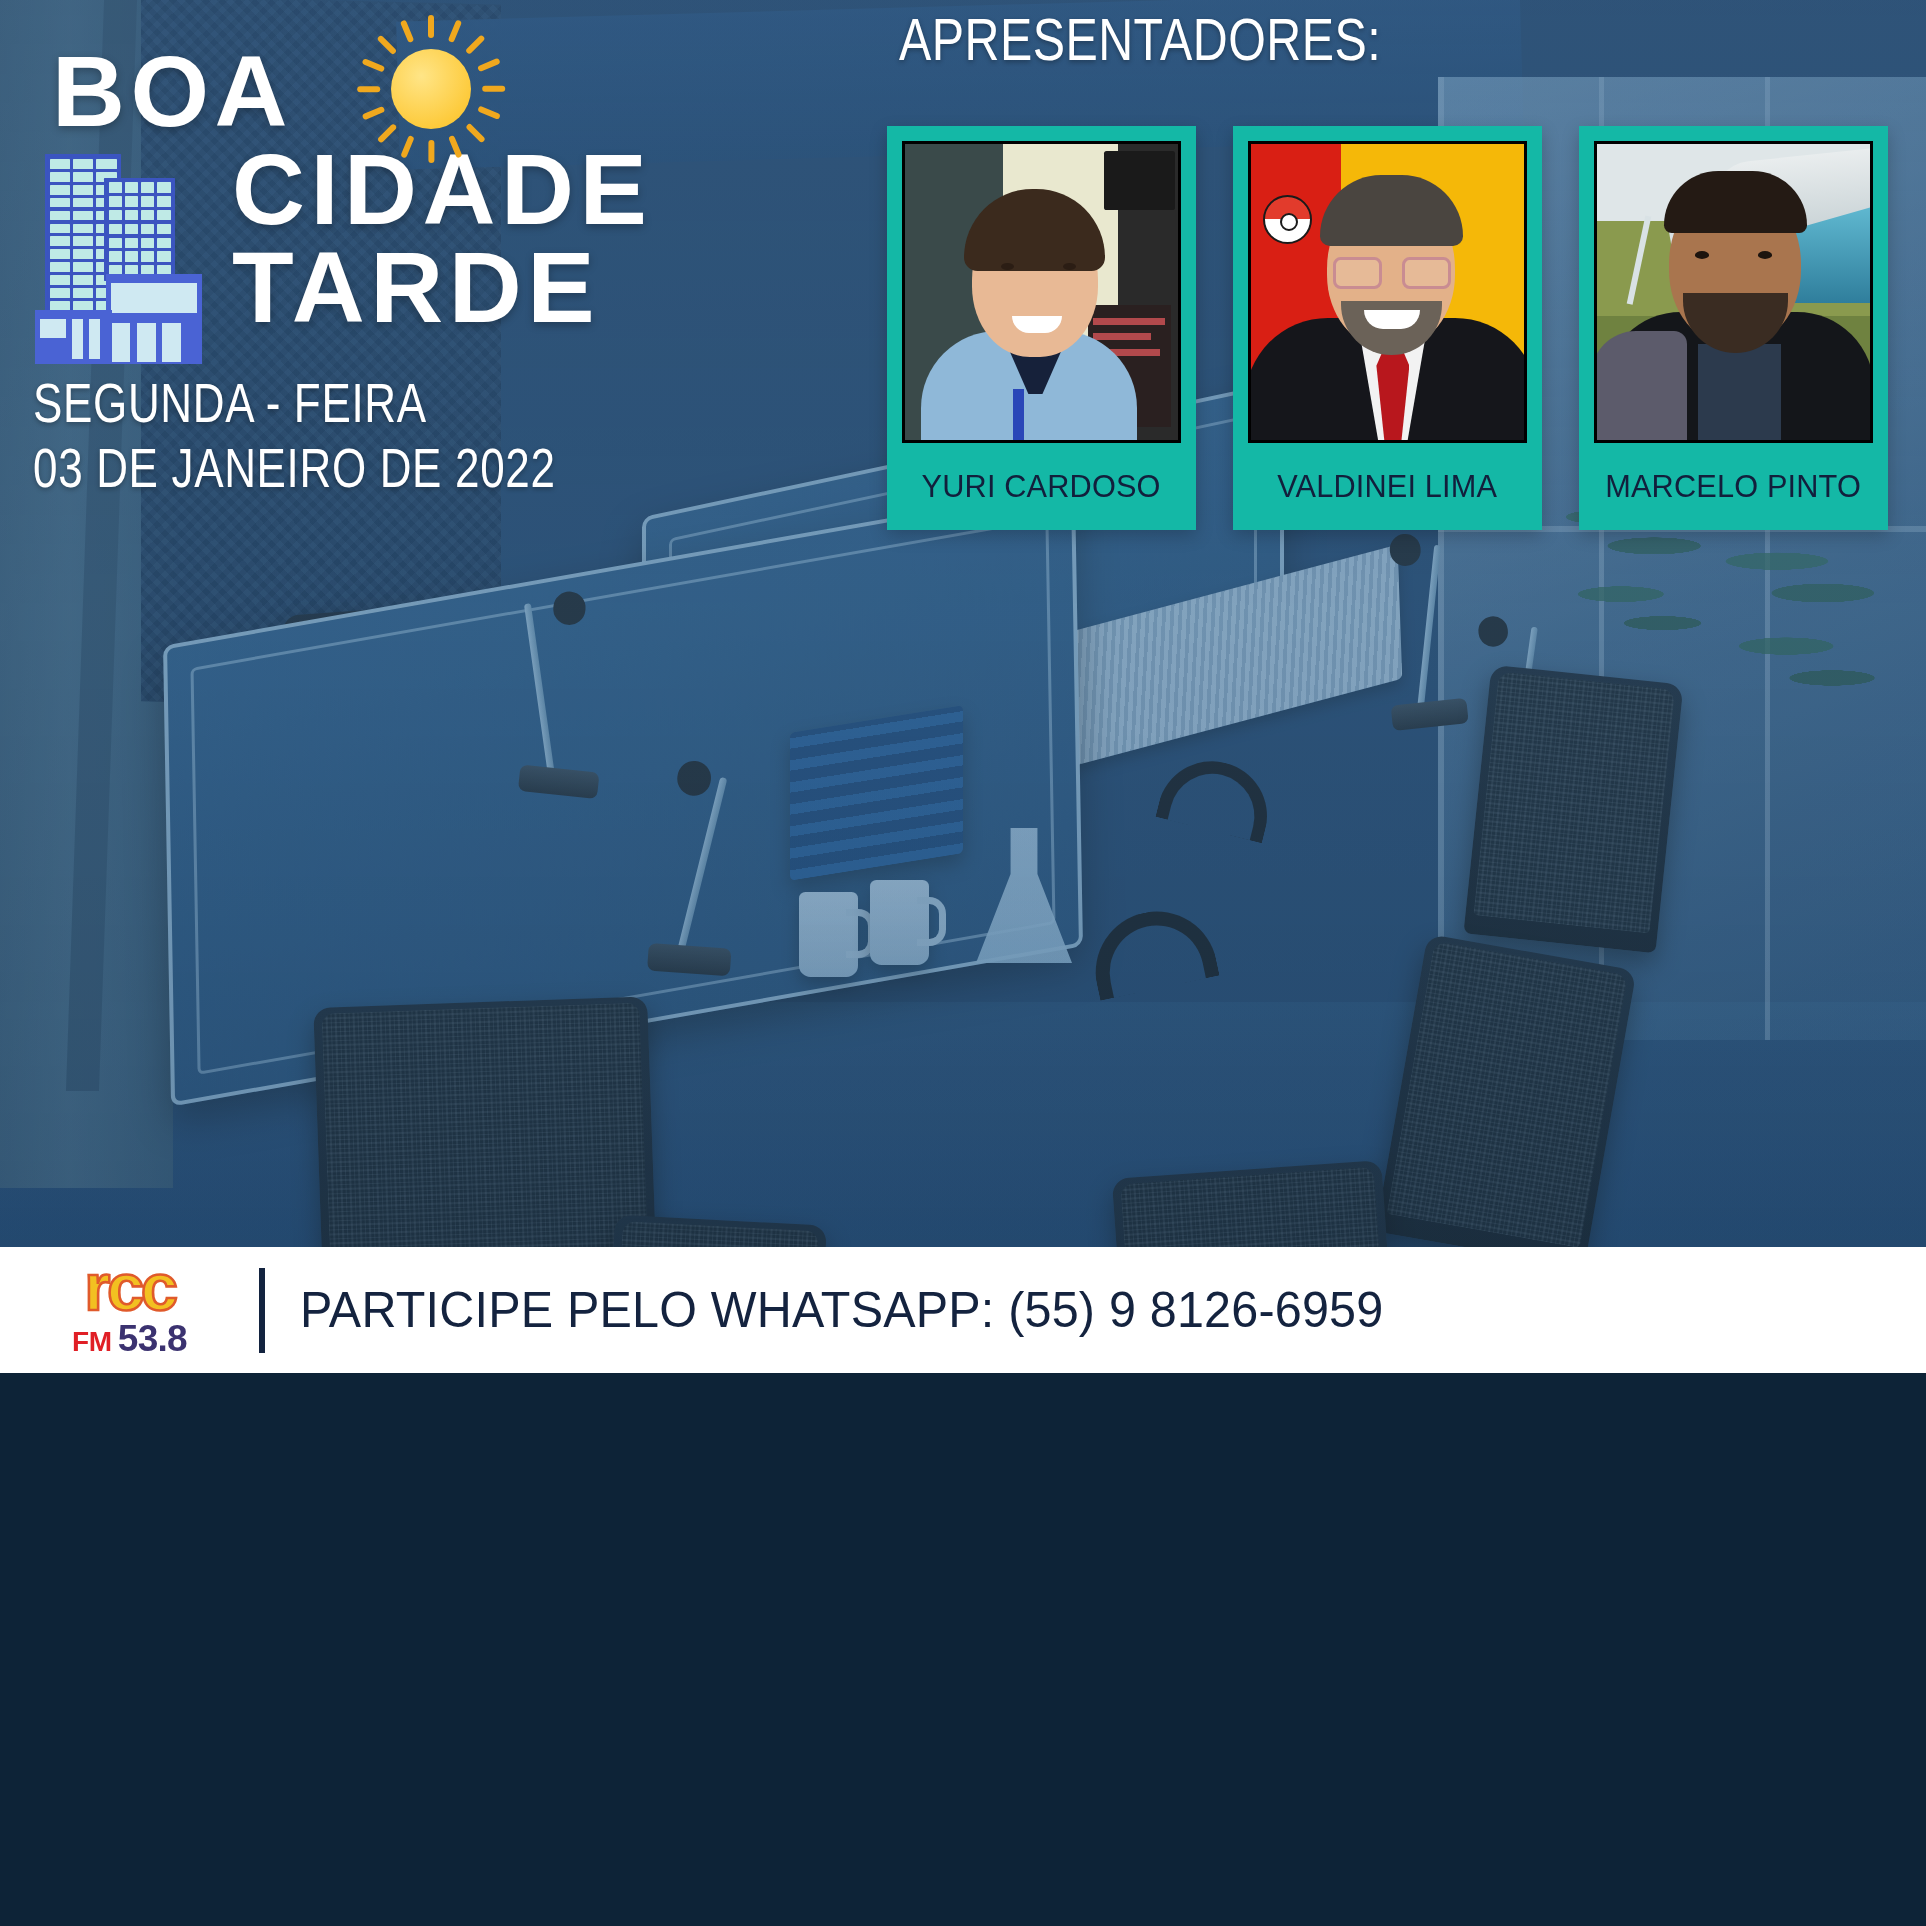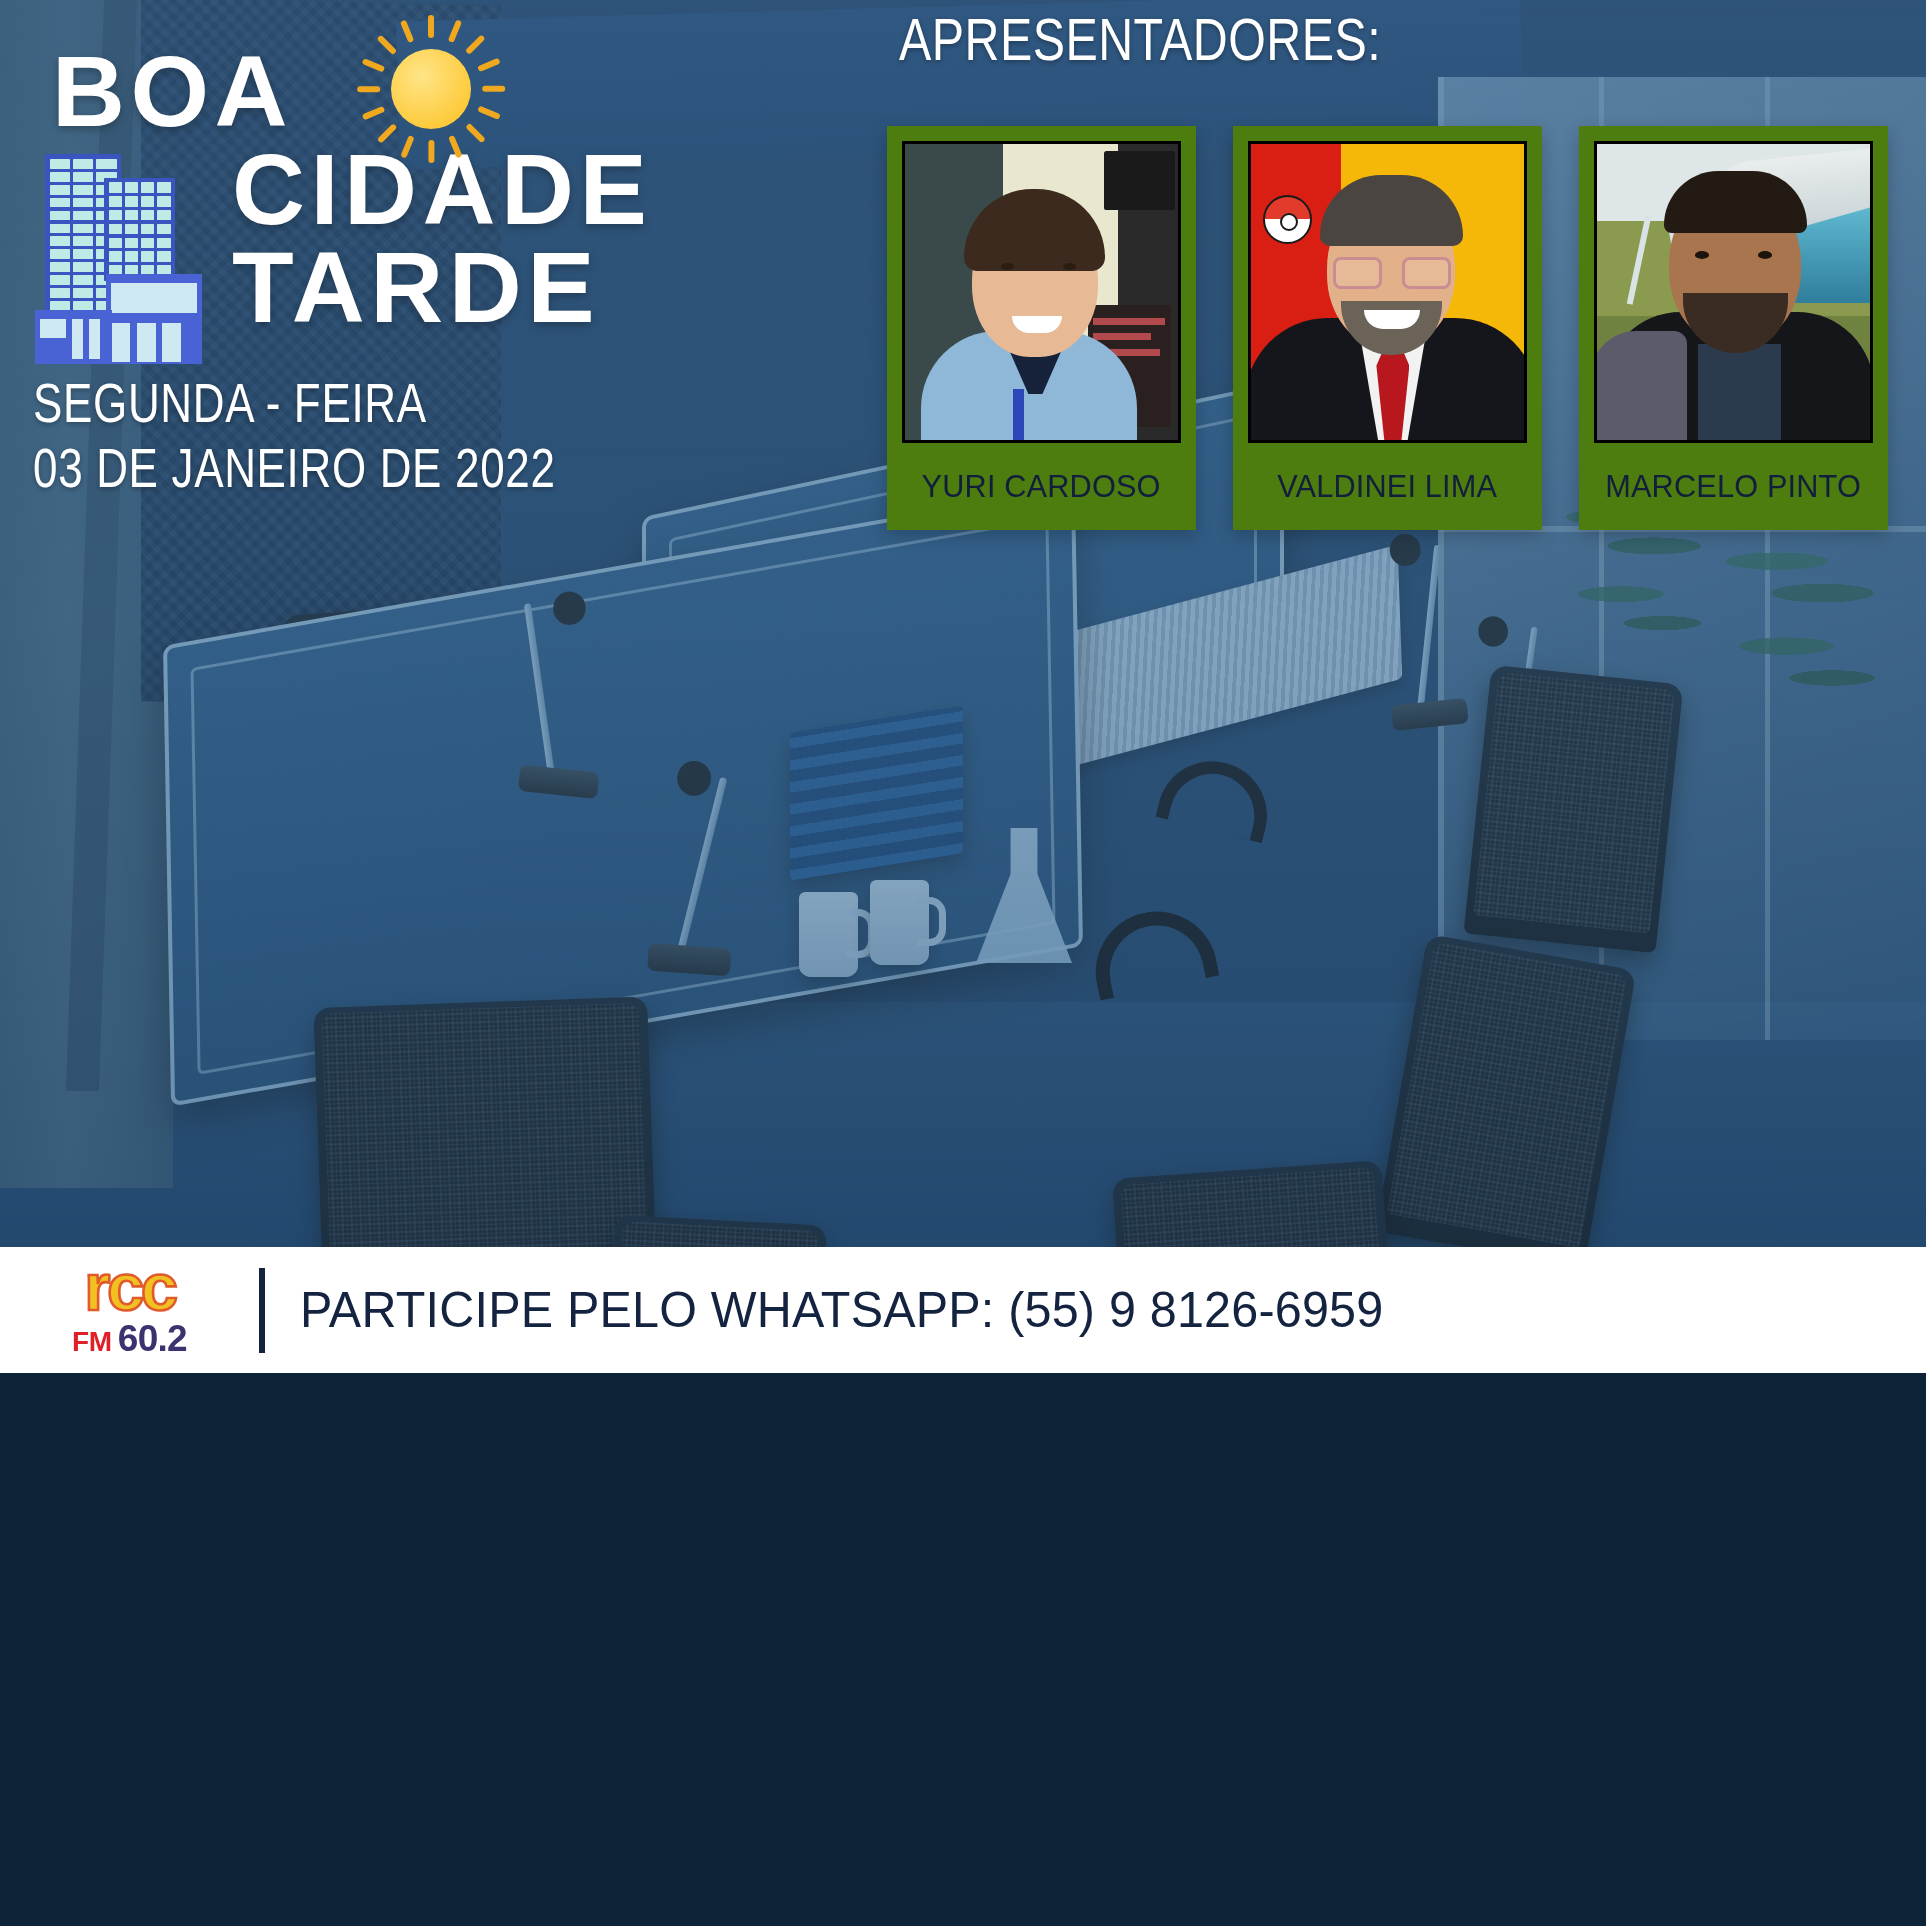--- a/index.html
+++ b/index.html
@@ -237,21 +237,21 @@
     transform:scaleX(.82); transform-origin:left center;
     text-shadow:0 1.9px 6.4px rgba(0,0,0,.32);
     white-space:nowrap;
   }
   .pres-row {
     position:absolute; left:887px; top:126px;
     display:flex; gap:37px;
   }
   .pres-card {
     width:309px; height:404px;
-    background:#4d7c0f;
+    background:#14b8a6;
     padding:15.4px 15.4px 0 15.4px;
     display:flex; flex-direction:column;
     box-shadow:0 6.4px 16.7px rgba(0,0,0,.22);
   }
   .pres-photo {
     width:279px; height:302px;
     border:3.2px solid #000;
     overflow:hidden; position:relative;
     flex:none;
   }
@@ -613,21 +613,21 @@
       <div class="pres-name">MARCELO PINTO</div>
     </div>
 
   </div>
 
   <div class="footer">
     <div class="footer-logo">
       <div class="rcc-word">rcc</div>
       <div class="rcc-sub">
         <span class="rcc-fm">FM</span>
-        <span class="rcc-num">60.2</span>
+        <span class="rcc-num">53.8</span>
       </div>
     </div>
     <div class="footer-div"></div>
     <div class="footer-text">PARTICIPE PELO WHATSAPP: (55) 9 8126-6959</div>
   </div>
 
 </div>
 
 
 </body></html>

